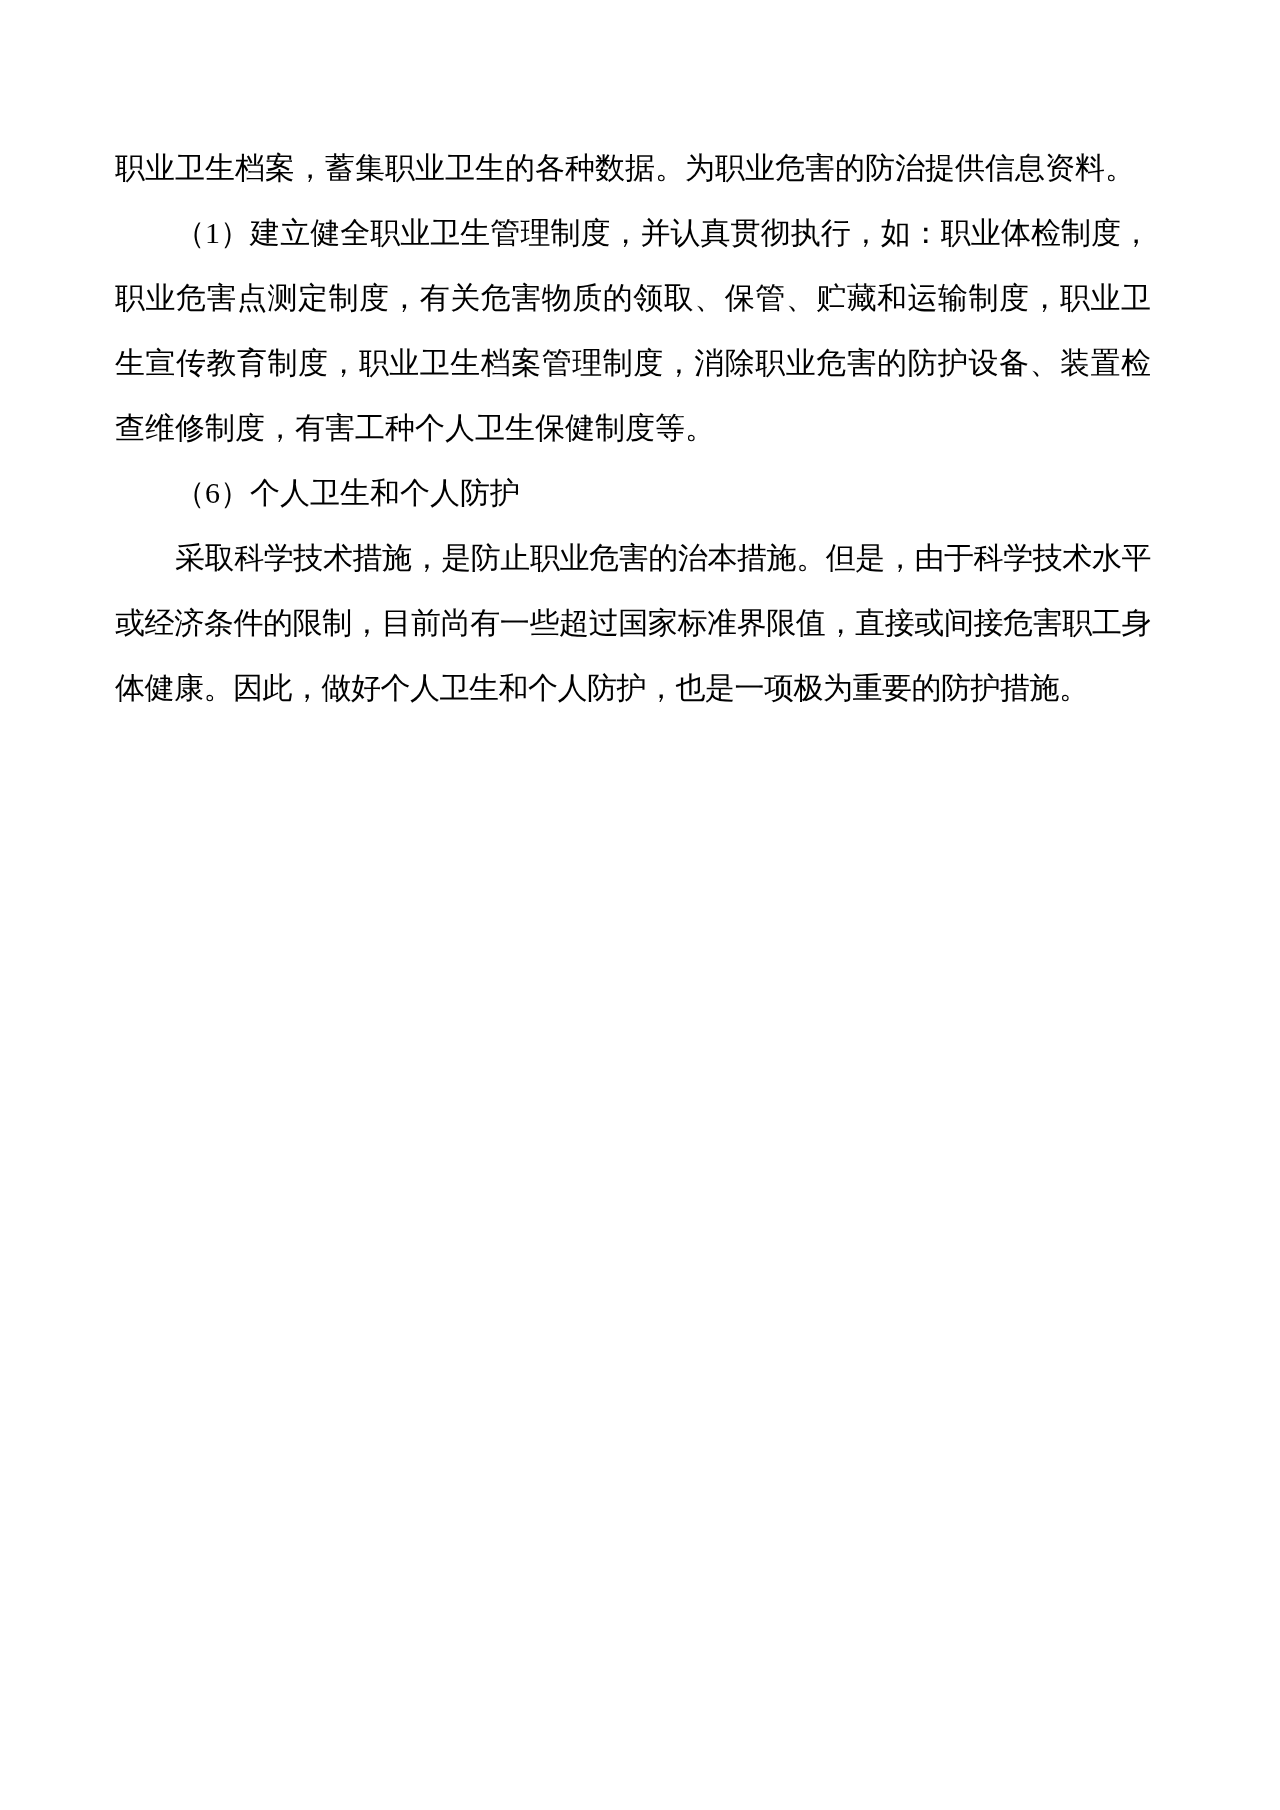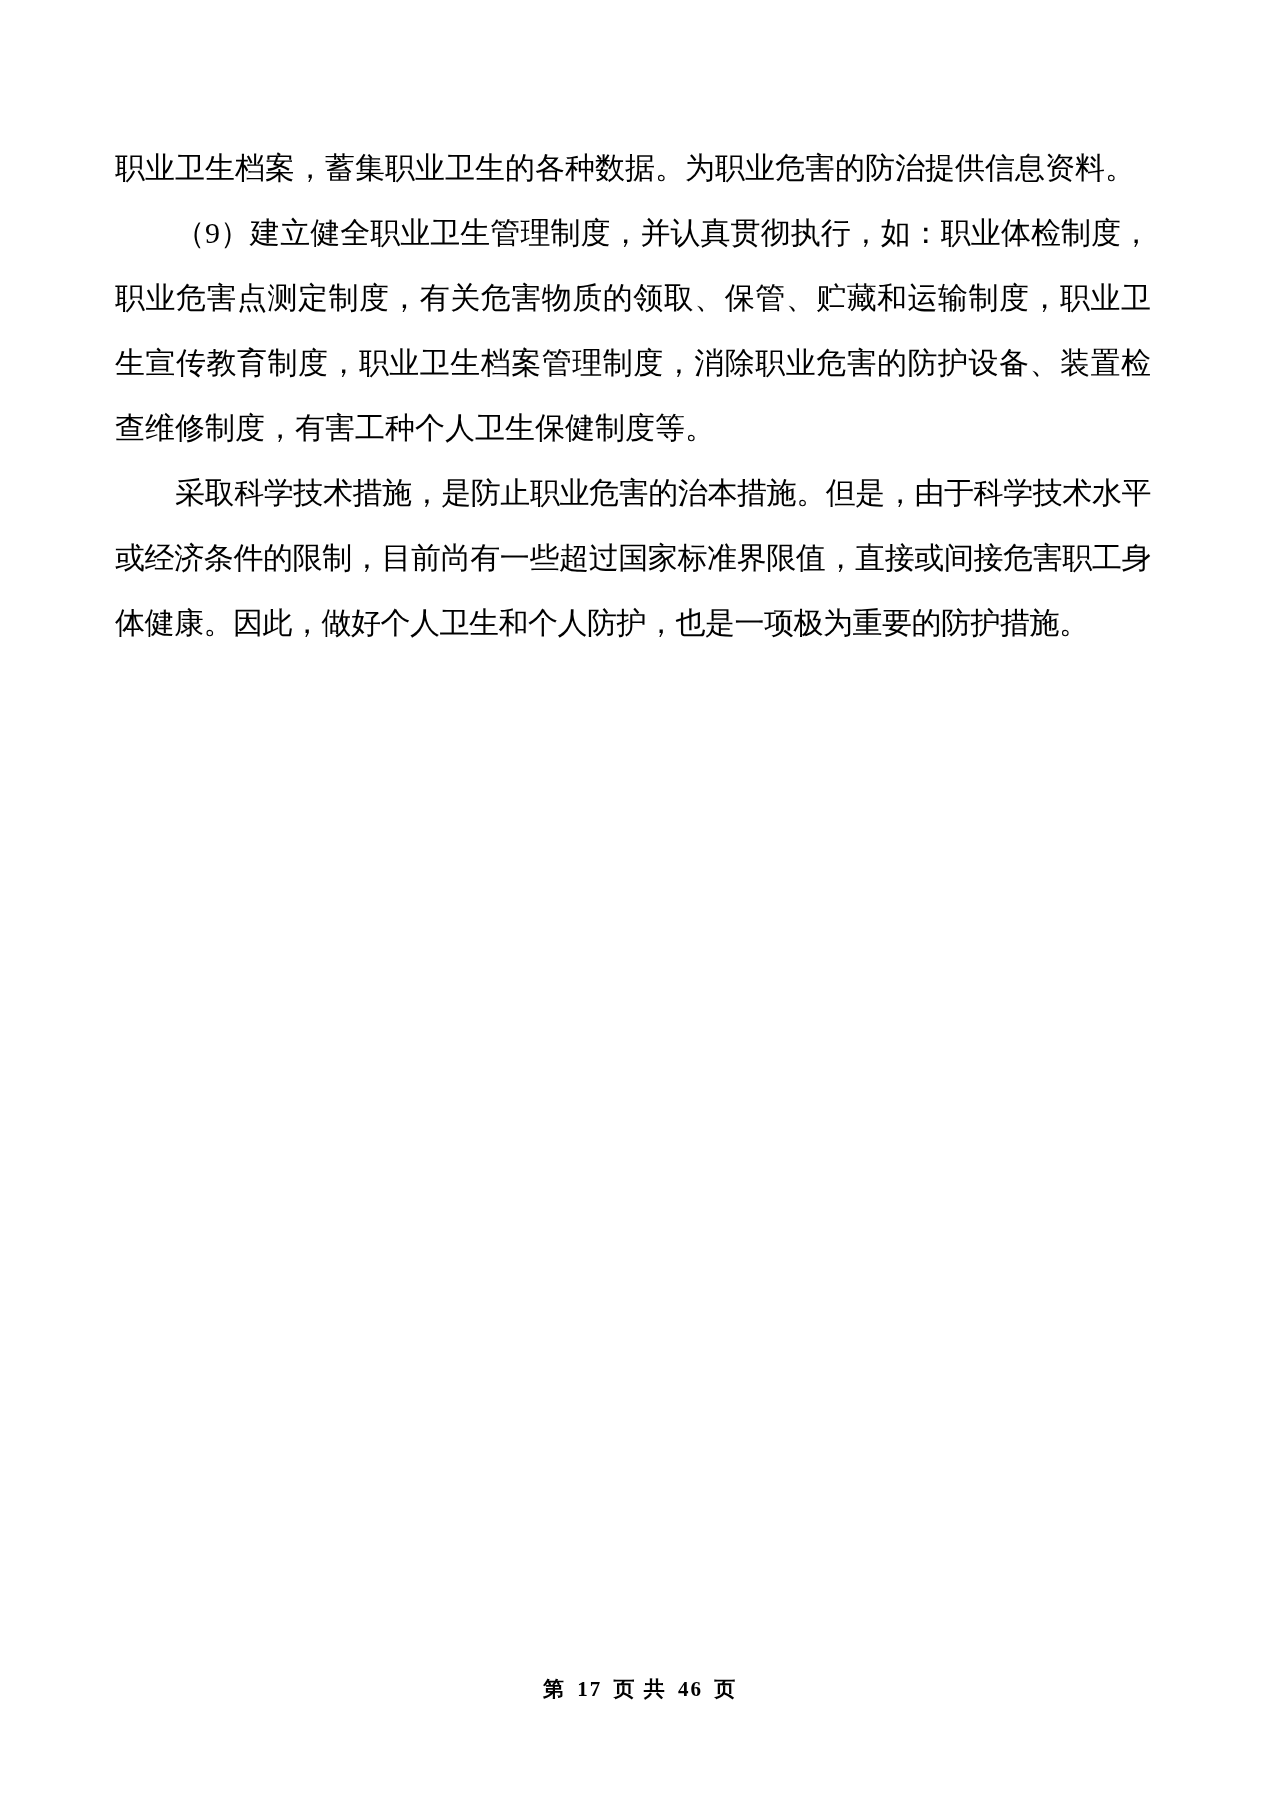--- a/index.html
+++ b/index.html
@@ -51,26 +51,19 @@
     padding: 0 4px;
   }
 </style>
 </head>
 <body>
 
 <div class="page">
 
   <div class="doc-body">
     <p class="no-indent">职业卫生档案，蓄集职业卫生的各种数据。为职业危害的防治提供信息资料。</p>
-    <p class="para">（9）建立健全职业卫生管理制度，并认真贯彻执行，如：职业体检制度，职业危害点测定制度，有关危害物质的领取、保管、贮藏和运输制度，职业卫生宣传教育制度，职业卫生档案管理制度，消除职业危害的防护设备、装置检查维修制度，有害工种个人卫生保健制度等。</p>
+    <p class="para">（1）建立健全职业卫生管理制度，并认真贯彻执行，如：职业体检制度，职业危害点测定制度，有关危害物质的领取、保管、贮藏和运输制度，职业卫生宣传教育制度，职业卫生档案管理制度，消除职业危害的防护设备、装置检查维修制度，有害工种个人卫生保健制度等。</p>
+    <p class="para">（6）个人卫生和个人防护</p>
     <p class="para tight">采取科学技术措施，是防止职业危害的治本措施。但是，由于科学技术水平或经济条件的限制，目前尚有一些超过国家标准界限值，直接或间接危害职工身体健康。因此，做好个人卫生和个人防护，也是一项极为重要的防护措施。</p>
   </div>
 
-  <div class="page-footer">
-    <span>第</span>
-    <span class="num">17</span>
-    <span>页</span>
-    <span>共</span>
-    <span class="num">46</span>
-    <span>页</span>
-  </div>
 
 </div>
 
 </body></html>

